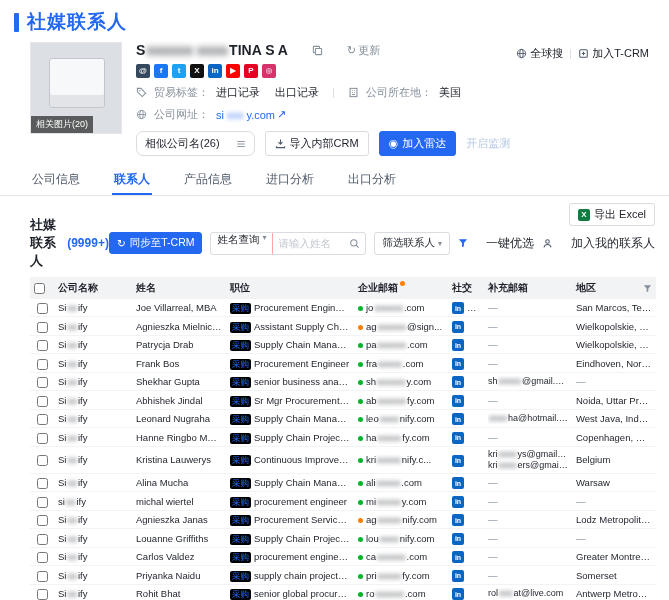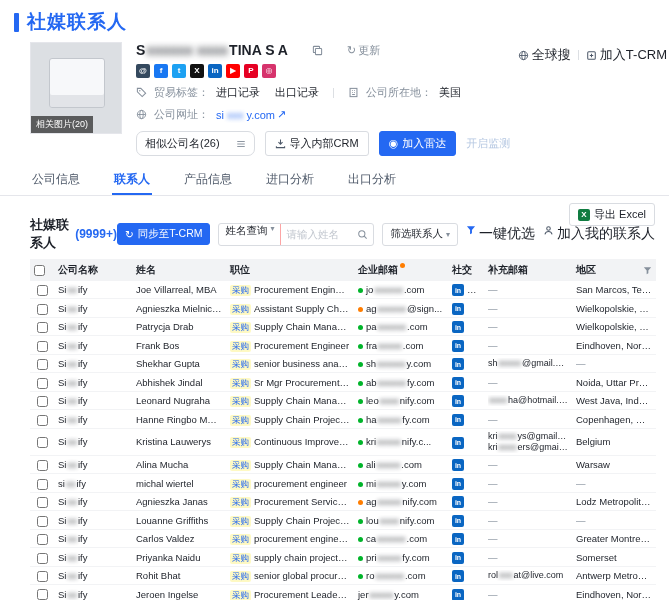--- a/index.html
+++ b/index.html
@@ -28,21 +28,21 @@
   .cmeta .lbl{color:#86909c}
   .cmeta .link{color:#1d2129;cursor:pointer}
   .cmeta .link + .link{margin-left:8px}
   .vdiv{width:1px;height:10px;background:#dcdfe3;margin:0 7px;display:inline-block}
   .weblink{color:#2468f2;cursor:pointer;display:inline-flex;align-items:center;gap:2px}
   .cactions{display:flex;align-items:center;gap:10px;margin-top:9px}
   .sim-box{display:inline-flex;align-items:center;gap:16px;border:1px solid #d9dce1;border-radius:7px;padding:4px 8px;font-size:11px;cursor:pointer;background:#fff}
   .btn{display:inline-flex;align-items:center;gap:4px;font-size:11px;border-radius:3px;padding:4px 9px;cursor:pointer;border:1px solid #d9dce1;background:#fff;color:#1d2129;font-family:inherit;white-space:nowrap}
   .btn.primary{background:#2468f2;border-color:#2468f2;color:#fff}
   .monitor{font-size:11px;color:#b6c8e2;cursor:pointer}
-  .top-right{position:absolute;right:2px;top:6px;display:flex;align-items:center;font-size:13px;color:#1d2129}
+  .top-right{position:absolute;right:20px;top:6px;display:flex;align-items:center;font-size:11px;color:#1d2129}
   .tr-item{display:inline-flex;align-items:center;gap:3px;cursor:pointer}
 
   
   .tabs{display:flex;gap:30px;padding:0 30px;border-bottom:1px solid #e5e6eb;margin-top:3px}
   .tab{font-size:12px;color:#4e5969;padding:6px 2px 5px;cursor:pointer;border-bottom:2px solid transparent}
   .tab.active{color:#2468f2;font-weight:bold;border-bottom-color:#2468f2}
 
   
   .pills-row{display:flex;align-items:center;padding:8px 14px 6px 30px;position:relative}
   .pills{display:flex;gap:8px}
@@ -57,29 +57,29 @@
   .sec-count{font-size:12px;font-weight:bold;color:#2468f2;margin-left:4px}
   .sec-controls{margin-left:auto;display:flex;align-items:center;gap:8px}
   .sec-controls .btn{padding:3px 7px;font-size:10.5px}
   .search-group{display:flex;align-items:center;border:1px solid #d9dce1;border-radius:3px;height:23px;overflow:hidden;background:#fff}
   .sg-dd{font-size:10.5px;color:#1d2129;padding:0 6px;border-right:1px solid #fca5a5;display:flex;align-items:flex-start;gap:3px;cursor:pointer;height:100%;white-space:nowrap}
   .search-group input{border:none;outline:none;font-size:10.5px;padding:0 5px;width:76px;font-family:inherit;color:#1d2129}
   .search-group input::placeholder{color:#c2c7cf}
   .search-group svg{margin-right:5px;flex:none;cursor:pointer}
   .dd-btn{display:flex;align-items:center;gap:3px;border:1px solid #d9dce1;border-radius:3px;height:23px;padding:0 7px;font-size:10.5px;cursor:pointer;white-space:nowrap;background:#fff}
   .caret{font-size:8px;color:#86909c}
-  .txt-btn{display:inline-flex;align-items:flex-start;gap:3px;font-size:14px;cursor:pointer;color:#1d2129;white-space:nowrap}
+  .txt-btn{display:inline-flex;align-items:center;gap:18px;font-size:12px;cursor:pointer;color:#1d2129;white-space:nowrap}
 
   
   .ctable{width:626px;margin:2px 13px 0 30px;border-collapse:collapse;table-layout:fixed;font-size:9.5px}
   .ctable th{background:#f2f3f5;font-weight:bold;color:#1d2129;text-align:left;padding:4px;font-size:10px;white-space:nowrap;overflow:hidden}
   .ctable td{padding:2px 4px;border-bottom:1px solid #f2f3f5;white-space:nowrap;overflow:hidden;text-overflow:ellipsis;color:#1d2129;line-height:13px}
   .cb{text-align:center}
   .cb input{width:11px;height:11px;margin:0;vertical-align:middle;cursor:pointer}
-  .tag{background:#fef9c3;color:#2468f2;font-size:8.5px;padding:0 2px;border-radius:2px;margin-right:3px;display:inline-block;line-height:11px}
+  .tag{background:#000000;color:#2468f2;font-size:8.5px;padding:0 2px;border-radius:2px;margin-right:3px;display:inline-block;line-height:11px}
   .edot{display:inline-block;width:5px;height:5px;border-radius:50%;margin-right:3px;flex:none}
   .odot{display:inline-block;width:5px;height:5px;border-radius:50%;background:#ff7d00;margin-left:2px;vertical-align:5px}
   .blur{filter:blur(2px);opacity:.85;margin:0 1px}
   .cname .blur{filter:blur(3px)}
   .dim{color:#86909c}
   .xline{line-height:11px;font-size:9px;overflow:hidden;text-overflow:ellipsis}
   .region-th{display:flex;align-items:center}
   .region-th svg{margin-left:auto;cursor:pointer}
 </style>
 </head>

